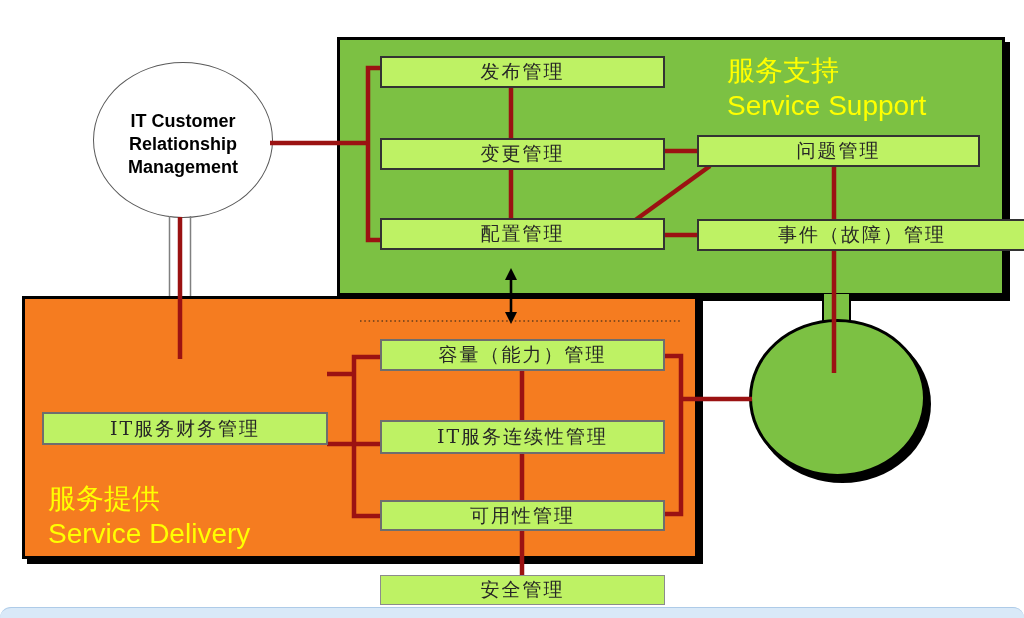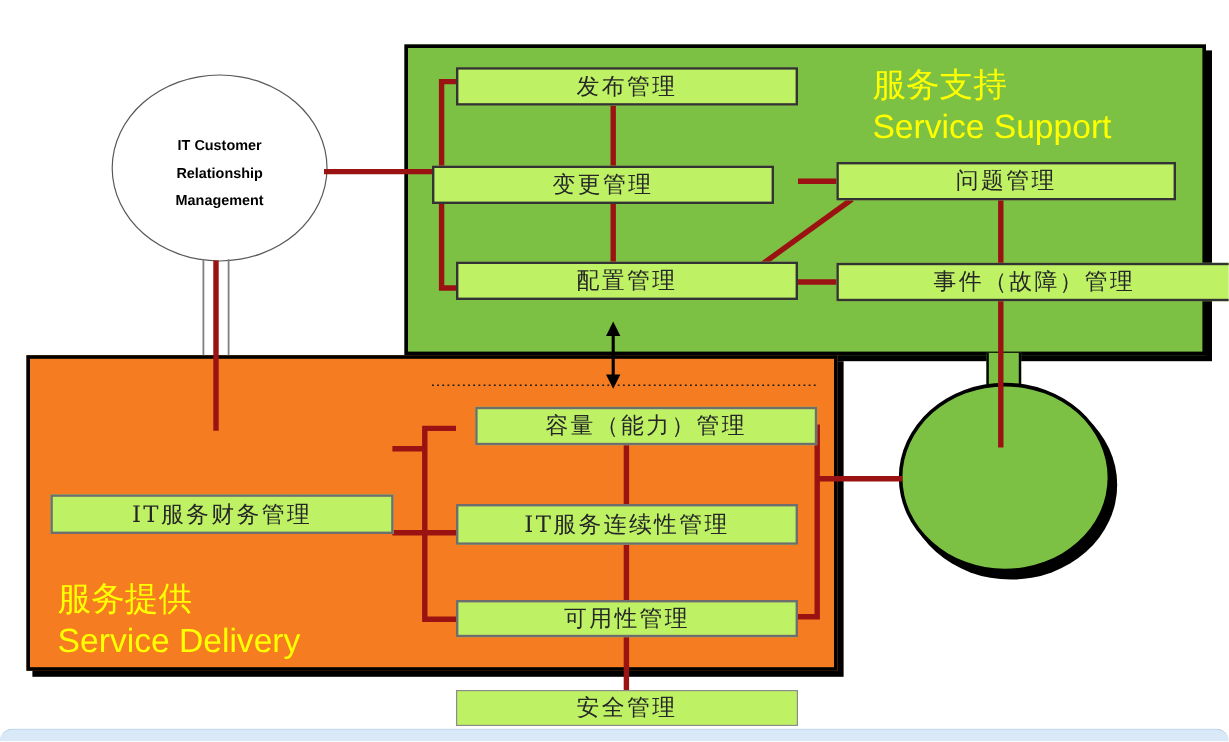--- a/index.html
+++ b/index.html
@@ -21,37 +21,37 @@
   
   #lines{position:absolute;left:0;top:0;width:1024px;height:618px;pointer-events:none;}
   
   .pbox{position:absolute;box-sizing:border-box;background:#bef264;display:flex;align-items:center;justify-content:center;
     font-family:"DejaVu Serif","Liberation Serif",serif;font-size:19px;color:#262626;letter-spacing:2px;white-space:nowrap;}
   .pbox.g{border:2px solid #333333;}
   .pbox.o{border:2px solid #6e6e6e;}
   .pbox.s{border:1px solid #8c8c8c;}
   
   #box-release{left:380px;top:56px;width:285px;height:32px;}
-  #box-change{left:360px;top:138px;width:285px;height:32px;}
+  #box-change{left:380px;top:138px;width:285px;height:32px;}
   #box-config{left:380px;top:218px;width:285px;height:32px;}
   #box-problem{left:697px;top:135px;width:283px;height:32px;}
   #box-incident{left:697px;top:219px;width:330px;height:32px;}
   #box-service-level{left:42px;top:357px;width:286px;height:33px;}
   #box-finance{left:42px;top:412px;width:286px;height:33px;text-align:center;}
-  #box-capacity{left:380px;top:339px;width:285px;height:32px;margin-left:16px;}
+  #box-capacity{left:380px;top:339px;width:285px;height:32px;}
   #box-continuity{left:380px;top:420px;width:285px;height:34px;}
   #box-availability{left:380px;top:500px;width:285px;height:31px;}
   #box-security{left:380px;top:575px;width:285px;height:30px;justify-content:center;}
   
   .sec-title{position:absolute;color:#FFFF00;font-size:28px;line-height:35px;font-weight:400;}
   #support-title{left:727px;top:53px;}
   #delivery-title{left:48px;top:481px;}
   
   .circle-label{position:absolute;text-align:center;font-weight:bold;color:#000;}
-  #crm-label{left:93px;top:110px;width:180px;font-size:12px;line-height:23px;}
+  #crm-label{left:93px;top:110px;width:180px;font-size:18px;line-height:23px;}
   #desk-label{left:749px;top:371px;width:177px;font-size:18px;line-height:25px;}
   
   #bottom-bar{position:absolute;left:0;bottom:0;width:1024px;height:11px;background:#D9E9F8;
     border-top:1px solid #AECBE8;border-radius:14px 14px 0 0;box-sizing:border-box;}
 </style>
 </head>
 <body>
 
 <div id="canvas">
 

